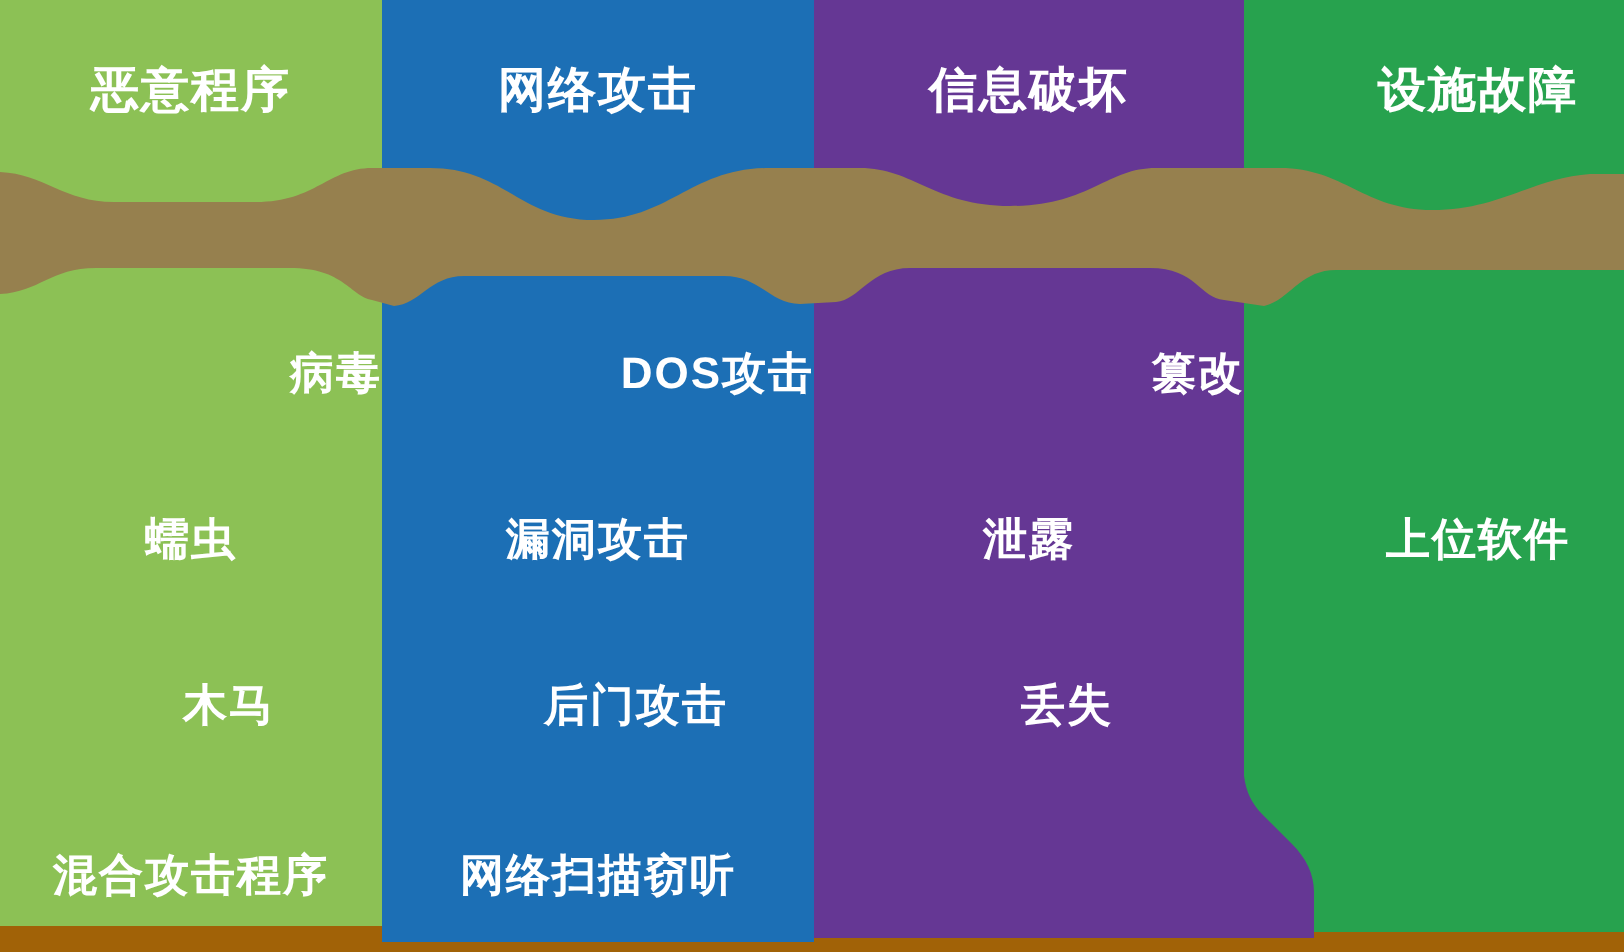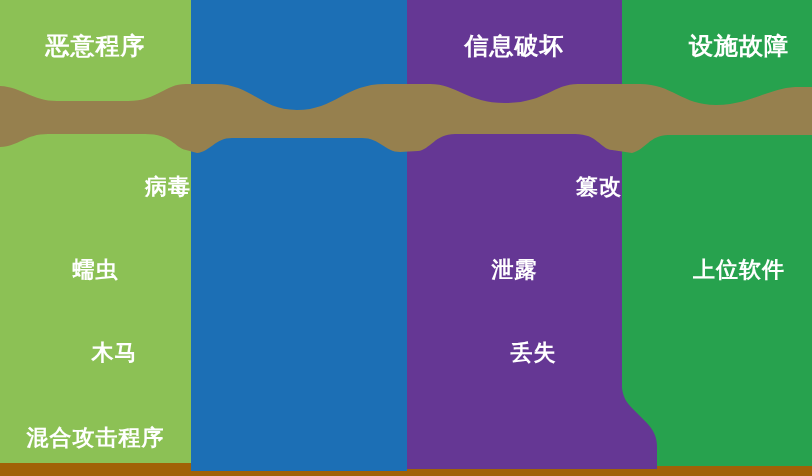--- a/index.html
+++ b/index.html
@@ -76,20 +76,27 @@
   </svg>
 
   <div class="col col-1">
     <div class="cell hdr">恶意程序</div>
     <div class="cell row r1">病毒</div>
     <div class="cell row r2">蠕虫</div>
     <div class="cell row r3">木马</div>
     <div class="cell row r4">混合攻击程序</div>
   </div>
 
+  <div class="col col-2">
+    <div class="cell hdr">网络攻击</div>
+    <div class="cell row r1">DOS攻击</div>
+    <div class="cell row r2">漏洞攻击</div>
+    <div class="cell row r3">后门攻击</div>
+    <div class="cell row r4">网络扫描窃听</div>
+  </div>
 
   <div class="col col-3">
     <div class="cell hdr">信息破坏</div>
     <div class="cell row r1">篡改</div>
     <div class="cell row r2">泄露</div>
     <div class="cell row r3">丢失</div>
   </div>
 
   <div class="col col-4">
     <div class="cell hdr">设施故障</div>

